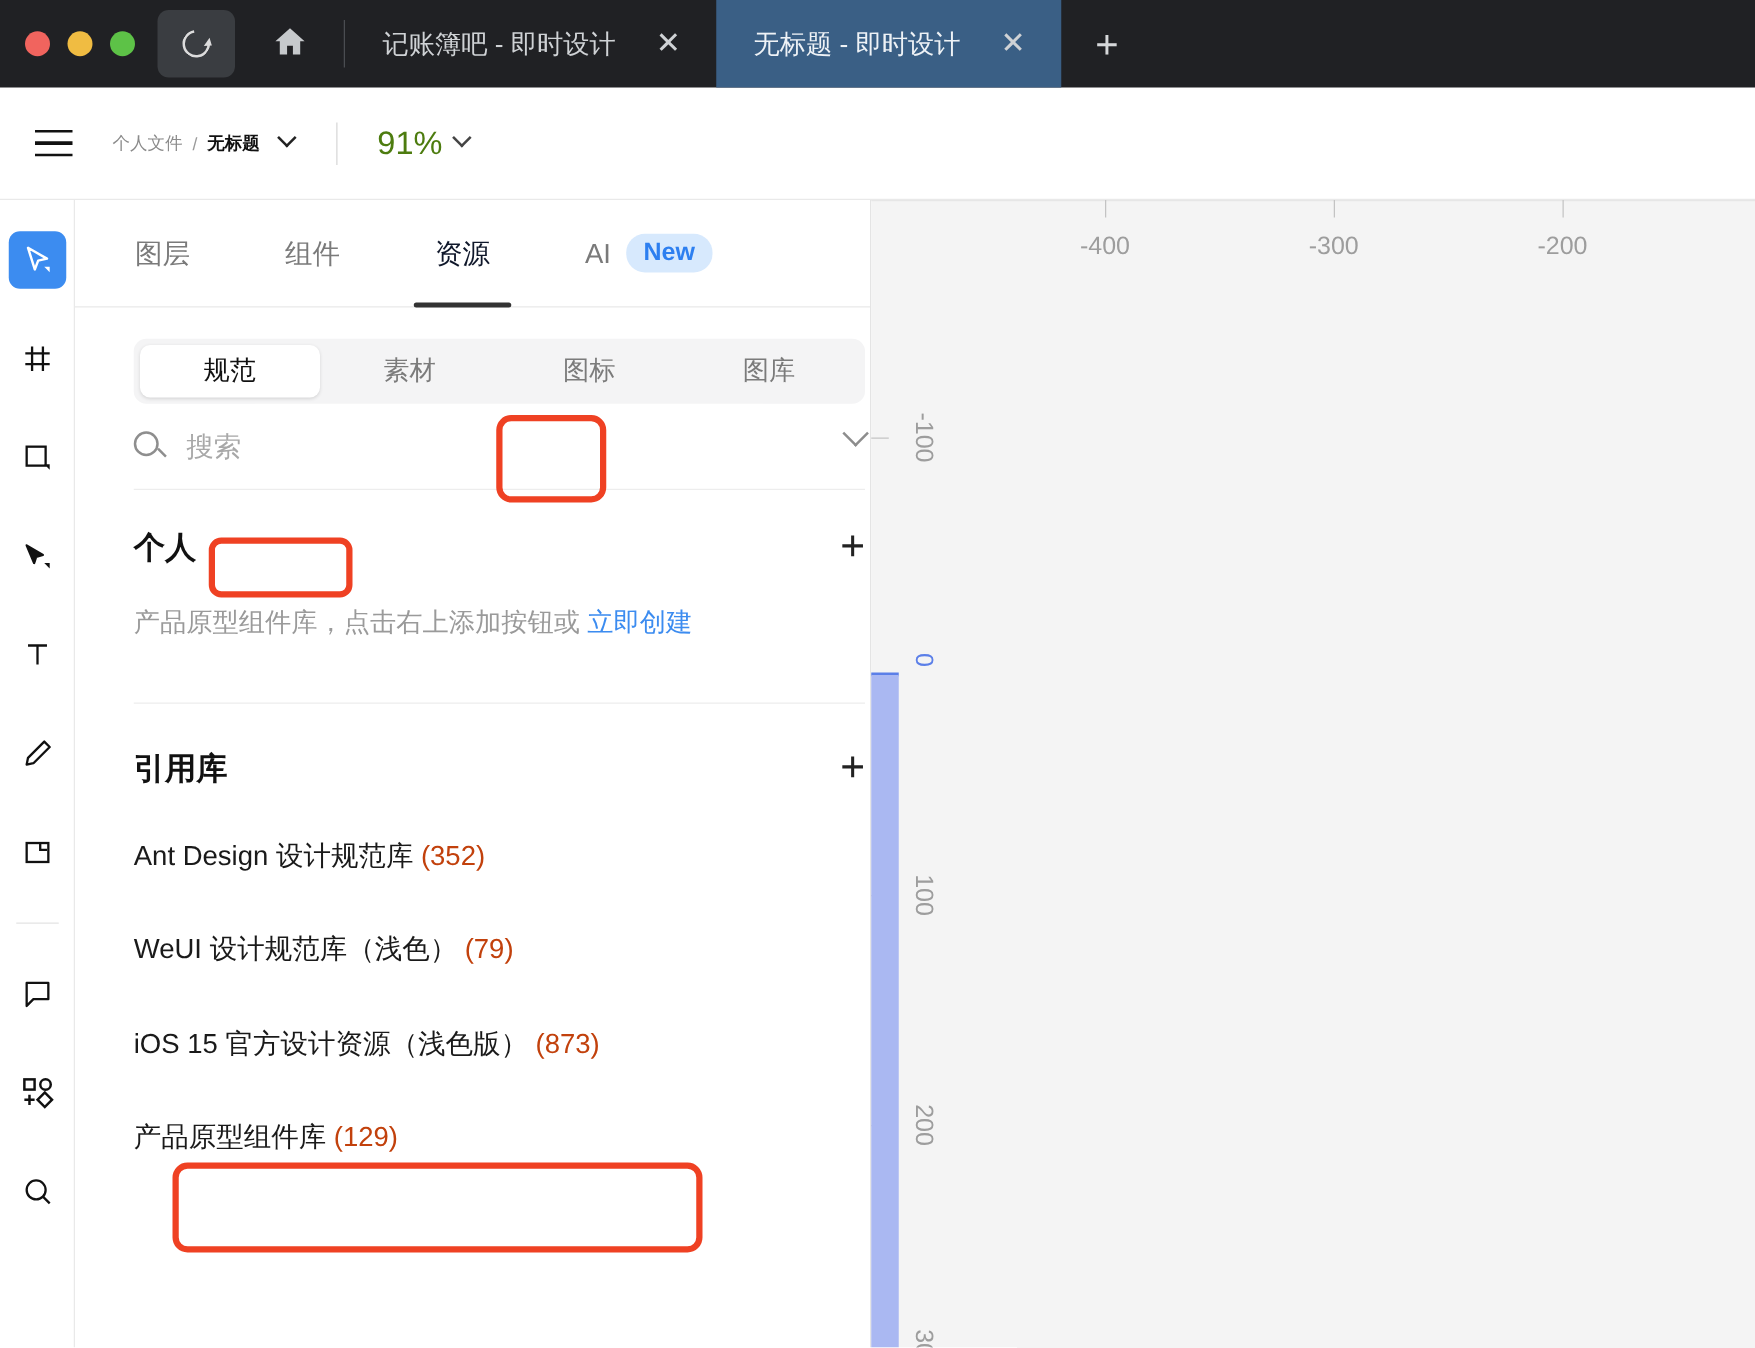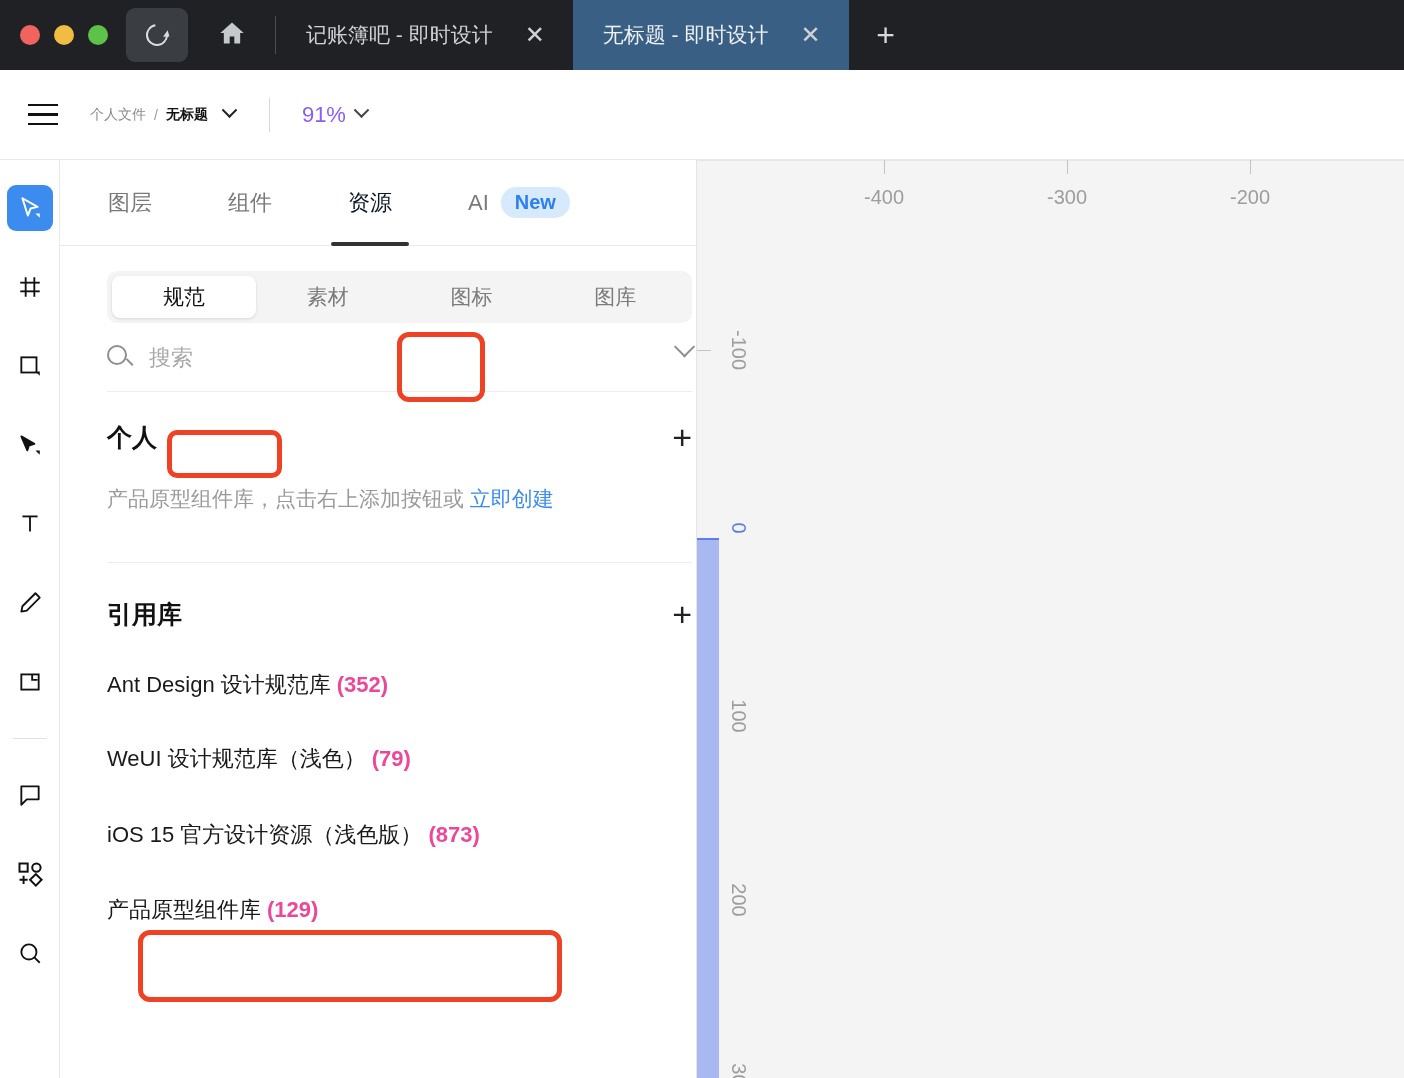--- a/index.html
+++ b/index.html
@@ -64,21 +64,21 @@
   .hamburger { width: 58px; height: 58px; display: flex; flex-direction: column;
     align-items: center; justify-content: center; gap: 7px; }
   .hamburger span { width: 30px; height: 2.5px; background: #111; display: block; }
   .breadcrumb { display: flex; align-items: center; font-size: 14px; margin-left: 18px; gap: 6px; }
   .crumb-muted { color: #8b8b8b; }
   .crumb-sep { color: #9a9a9a; margin: 0 2px; }
   .crumb-strong { color: #111; font-weight: 700; }
   .chev { display:inline-block; width: 11px; height: 11px; border-right: 2.2px solid #222;
     border-bottom: 2.2px solid #222; transform: rotate(45deg) translate(-3px,-3px); margin-left: 10px; }
   .hdr-divider { width: 1px; height: 34px; background: #d8d8d8; margin: 0 32px 0 34px; }
-  .zoom-label { font-size: 22px; color: #8b5cf6; display: flex; align-items: center; }
+  .zoom-label { font-size: 26px; color: #4d7c0f; display: flex; align-items: center; }
   .chev-thin { display:inline-block; width: 11px; height: 11px; border-right: 2.2px solid #444;
     border-bottom: 2.2px solid #444; transform: rotate(45deg) translate(-3px,-3px); margin-left: 10px; }
 
   
   .body { display: flex; height: calc(1078px - 70px - 90px); }
 
   
   .toolrail { width: 60px; background: #fff; border-right: 1px solid #e9e9e9;
     display: flex; flex-direction: column; align-items: center; padding-top: 25px; }
   .tool { width: 46px; height: 46px; display: flex; align-items: center; justify-content: center;
@@ -131,21 +131,21 @@
   .section-title { font-size: 25px; font-weight: 700; color: #111; }
   .plus { font-size: 34px; color: #222; font-weight: 300; line-height: 1; }
   .empty-note { margin: 27px 37px 0 47px; width: 530px; font-size: 21px; color: #9a9a9a;
     line-height: 1.72; }
   .empty-note a { color: #3c8cf0; text-decoration: none; }
   .sec-hr { height: 1px; background: #ededed; margin: 45px 37px 0 47px; width: 585px; }
 
   .liblist { margin-top: 18px; }
   .libitem { display: flex; align-items: center; height: 72px; padding-left: 47px;
     font-size: 22px; color: #1a1a1a; position: relative; }
-  .libcount { color: #ec4899; margin-left: 6px; font-weight: bold; }
+  .libcount { color: #c2410c; margin-left: 6px; }
 
   
   .annot { position: absolute; border: 5px solid #ef4123; border-radius: 12px;
     pointer-events: none; }
   #annot-ziyuan { left: 337px; top: 172px; width: 88px; height: 70px; }
   #annot-guifan { left: 107px; top: 270px; width: 115px; height: 48px; border-radius: 10px; }
   #annot-weui   { left: 78px; top: 770px; width: 424px; height: 72px; }
 
   
   .canvas { flex: 1; background: #f4f4f4; position: relative; }

